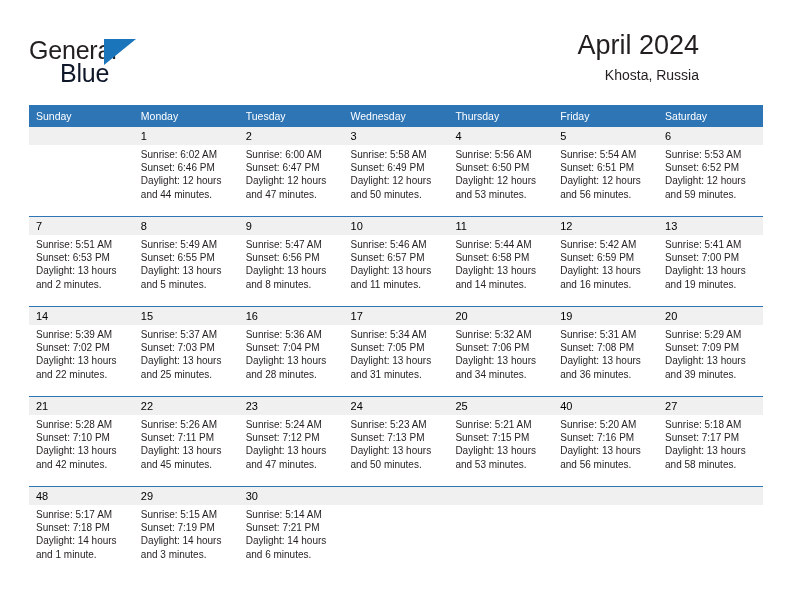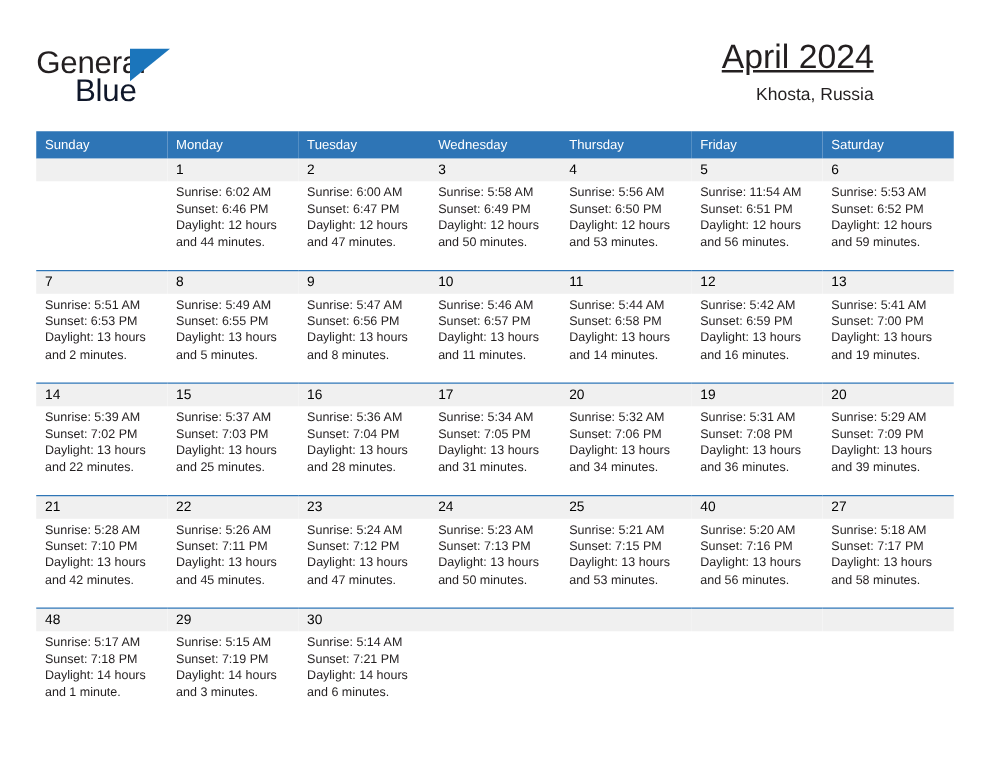--- a/index.html
+++ b/index.html
@@ -69,21 +69,20 @@
     right: 0;
     top: 0;
     text-align: right;
   }
   .month-title {
     font-size: 27px;
     color: #231f20;
     line-height: 34px;
     white-space: nowrap;
     font-weight: normal;
-    text-decoration: underline;
   }
   .location {
     font-size: 14px;
     color: #231f20;
     line-height: 22px;
     margin-top: 2px;
     white-space: nowrap;
   }
 
   
@@ -226,21 +225,21 @@
                   <div>Sunrise: 5:56 AM</div>
                   <div>Sunset: 6:50 PM</div>
                   <div class="wrap">Daylight: 12 hours and 53 minutes.</div>
                 </div>
               </div>
             </td>
             <td>
               <div class="cell-inner">
                 <div class="daynum">5</div>
                 <div class="details">
-                  <div>Sunrise: 11:54 AM</div>
+                  <div>Sunrise: 5:54 AM</div>
                   <div>Sunset: 6:51 PM</div>
                   <div class="wrap">Daylight: 12 hours and 56 minutes.</div>
                 </div>
               </div>
             </td>
             <td>
               <div class="cell-inner">
                 <div class="daynum">6</div>
                 <div class="details">
                   <div>Sunrise: 5:53 AM</div>

